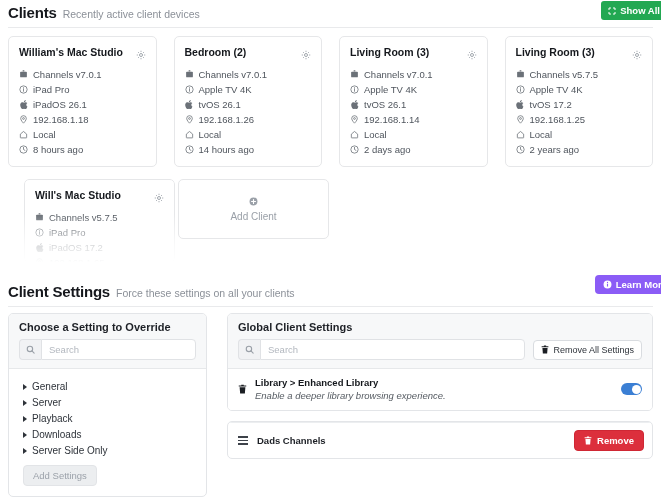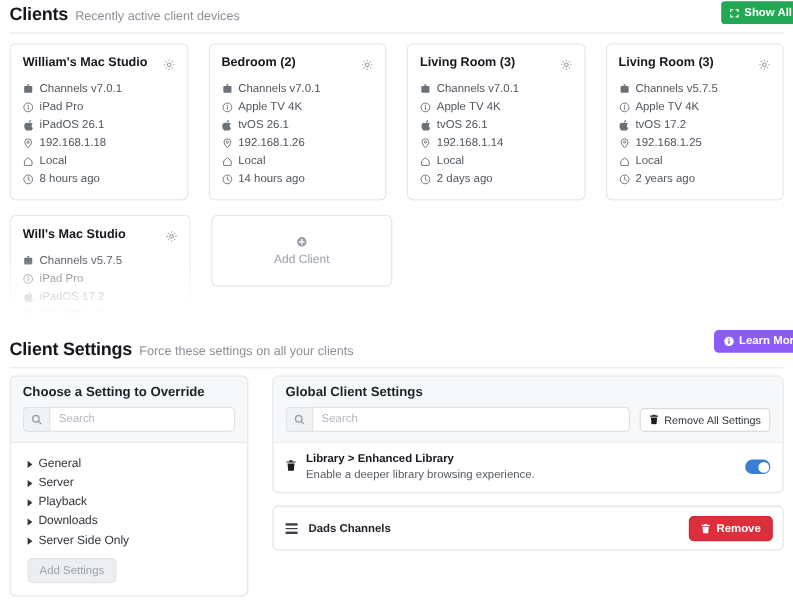--- a/index.html
+++ b/index.html
@@ -54,21 +54,21 @@
   .card-top { display: flex; justify-content: space-between; align-items: flex-start; }
   .card-name { font-size: 10.5px; font-weight: 700; color: #15181d; line-height: 14px; }
   .gear { color: #9aa0a8; flex-shrink: 0; margin-top: 1px; }
   .card-rows { margin-top: 3px; }
   .crow {
     display: flex; align-items: center; gap: 5px;
     font-size: 9.5px; color: #4f555d; line-height: 15px; height: 15px;
   }
   .crow .ci { width: 9px; height: 9px; flex-shrink: 0; color: #6b7178; display:flex; align-items:center; justify-content:center; }
 
-  .cards2 { display: flex; gap: 17px; padding: 12px 8px 0 8px; }
+  .cards2 { display: flex; gap: 3px; padding: 12px 8px 0 24px; }
   .card-fade {
     -webkit-mask-image: linear-gradient(to bottom, #000 0%, #000 42%, rgba(0,0,0,0.25) 78%, rgba(0,0,0,0) 100%);
     mask-image: linear-gradient(to bottom, #000 0%, #000 42%, rgba(0,0,0,0.25) 78%, rgba(0,0,0,0) 100%);
     height: 84px; overflow: hidden;
   }
   .card-add {
     width: 151px; height: 60px;
     border: 1px solid #e6e7e9; border-radius: 5px;
     display: flex; align-items: center; justify-content: center;
     gap: 5px; font-size: 10px; color: #9aa0a8; background:#fff;flex-direction:column;
@@ -130,21 +130,21 @@
     display: inline-flex; align-items: center; gap: 5px; white-space: nowrap;
   }
 
   .srow {
     display: flex; align-items: center; gap: 8px;
     padding: 7px 10px 8px 10px; background: #fff;
   }
   .srow .trash { color: #1b1e23; flex-shrink: 0; }
   .srow-txt { flex: 1; }
   .srow-title { font-size: 9.5px; font-weight: 700; color: #15181d; line-height: 13px; }
-  .srow-desc { font-size: 9.5px; color: #5a6views; color:#555b62; line-height: 13px; }
+  .srow-desc { font-size: 9.5px; font-style: italic; color: #5a6views; color:#555b62; line-height: 13px; }
   .toggle {
     width: 21px; height: 12px; border-radius: 7px; background: #3b7fd4;
     position: relative; flex-shrink: 0;
   }
   .toggle::after {
     content: ""; position: absolute; right: 1.5px; top: 1.5px;
     width: 9px; height: 9px; border-radius: 50%; background: #fff;
   }
 
   .collrow {

